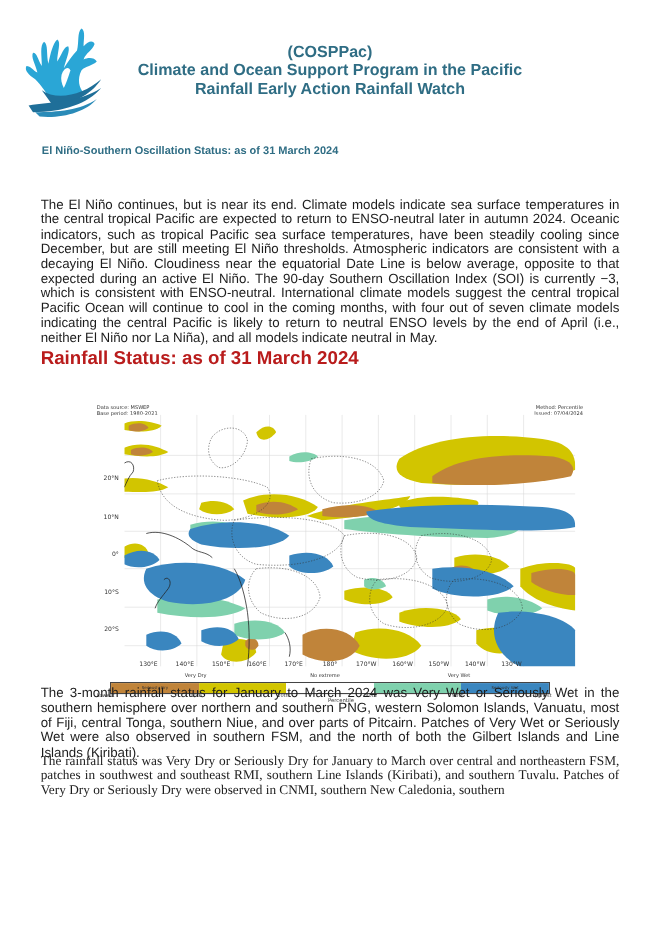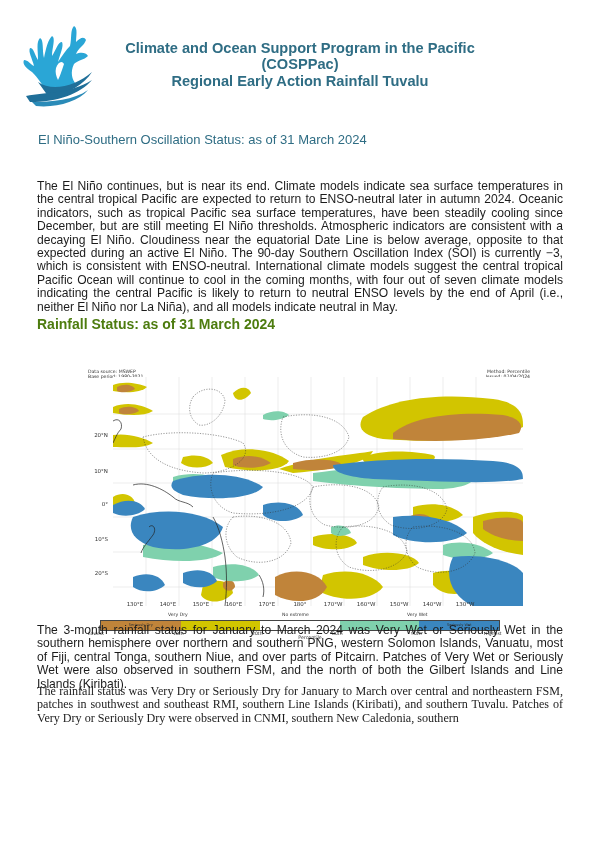--- a/index.html
+++ b/index.html
@@ -1,23 +1,23 @@
 <!DOCTYPE html>
 <html><head>
 <meta charset="utf-8">
 <style>
   html, body { margin:0; padding:0; background:#ffffff; }
   body { width:600px; height:848px; position:relative; overflow:hidden; font-family:"Liberation Sans", sans-serif; color:#1a1a1a; }
   .logo { position:absolute; left:18px; top:22px; width:82px; height:86px; }
   .header { position:absolute; left:100px; top:40px; width:400px; text-align:center; color:#2f6d84; font-weight:bold; font-size:14.6px; line-height:16.4px; }
   .header div { white-space:nowrap; }
-  .h-enso { position:absolute; left:38px; top:132px; font-size:13px; font-weight:normal; color:#2f6d84; white-space:nowrap; }
+  .h-enso { position:absolute; left:38px; top:132px; font-size:10px; font-weight:bold; color:#2f6d84; white-space:nowrap; }
   .para { position:absolute; left:37px; width:526px; font-size:12.1px; line-height:13.4px; text-align:justify; color:#1c1c1c; }
   .para.p1 { top:180px; }
-  .h-rain { position:absolute; left:37px; top:316px; font-size:14px; font-weight:bold; color:#4d7c0f; white-space:nowrap; }
+  .h-rain { position:absolute; left:37px; top:316px; font-size:17px; font-weight:bold; color:#b91c1c; white-space:nowrap; }
   .para.p2 { top:624px; }
   .para.p3 { top:685px;font-family:Liberation Serif, serif; }
   .map-wrap { position:absolute; left:80px; top:348px; width:460px; height:300px; }
   .map-title { position:absolute; left:0; width:460px; top:8px; text-align:center; font-family:"DejaVu Sans", sans-serif; font-size:7px; color:#222;margin-top:43px; }
   .meta { position:absolute; font-family:"DejaVu Sans", sans-serif; font-size:4.6px; line-height:5.4px; color:#333; }
   .meta.left { left:8px; top:21px; }
   .meta.right { right:10px; top:21px; text-align:right; }
   .map { position:absolute; left:33px; top:29px; width:410px; height:229px; background:#ffffff; overflow:hidden; }
   .lat-label { position:absolute; font-family:"DejaVu Sans", sans-serif; font-size:5.5px; color:#333; width:28px; text-align:right; left:0; }
   .lon-label { position:absolute; top:253px; font-family:"DejaVu Sans", sans-serif; font-size:5.5px; color:#333; width:30px; text-align:center; }
@@ -32,23 +32,23 @@
 
 <svg class="logo" viewBox="0 0 82 86">
   <path d="M30 72 C24 62 20 56 14 50 C8 46 4 42 6 38 C10 38 12 42 16 44 C14 36 10 30 12 26 C16 26 16 32 20 38 C20 28 18 20 22 16 C26 18 24 28 26 36 C28 26 30 18 34 14 C38 16 34 26 34 34 C38 28 40 20 44 20 C46 24 42 32 40 40 C44 34 48 28 52 24 C54 16 52 8 56 4 C60 6 58 14 58 20 C62 16 66 14 68 18 C66 24 60 26 58 32 C62 30 68 30 70 34 C66 38 60 38 56 42 C52 50 54 58 58 62 C52 66 42 72 30 72 Z" fill="#2aa6d6"></path>
   <path d="M38 46 C40 40 44 38 46 42 C44 48 42 54 40 58 C38 54 37 50 38 46 Z" fill="#ffffff"></path>
   <path d="M20 60 C34 70 58 64 74 50 C66 62 52 72 30 74 Z" fill="#1f6f99"></path>
   <path d="M8 74 C28 70 52 72 74 58 C62 72 40 80 12 80 Z" fill="#1f6f99"></path>
   <path d="M14 80 C34 80 56 78 70 68 C60 80 38 86 18 84 Z" fill="#2a8bb8"></path>
 </svg>
 
 <div class="header">
+  <div>(COSPPac)</div>
   <div>Climate and Ocean Support Program in the Pacific</div>
-  <div>(COSPPac)</div>
-  <div>Regional Early Action Rainfall Tuvalu</div>
+  <div>Rainfall Early Action Rainfall Watch</div>
 </div>
 
 <div class="h-enso">El Niño-Southern Oscillation Status: as of 31 March 2024</div>
 <div class="para p1">The El Niño continues, but is near its end. Climate models indicate sea surface temperatures in the central tropical Pacific are expected to return to ENSO-neutral later in autumn 2024. Oceanic indicators, such as tropical Pacific sea surface temperatures, have been steadily cooling since December, but are still meeting El Niño thresholds. Atmospheric indicators are consistent with a decaying El Niño. Cloudiness near the equatorial Date Line is below average, opposite to that expected during an active El Niño. The 90-day Southern Oscillation Index (SOI) is currently −3, which is consistent with ENSO-neutral. International climate models suggest the central tropical Pacific Ocean will continue to cool in the coming months, with four out of seven climate models indicating the central Pacific is likely to return to neutral ENSO levels by the end of April (i.e., neither El Niño nor La Niña), and all models indicate neutral in May.</div>
 
 <div class="h-rain">Rainfall Status: as of 31 March 2024</div>
 
 <div class="map-wrap">
   <div class="map-title">3-month rainfall status to end of March 2024</div>
   <div class="meta left">

